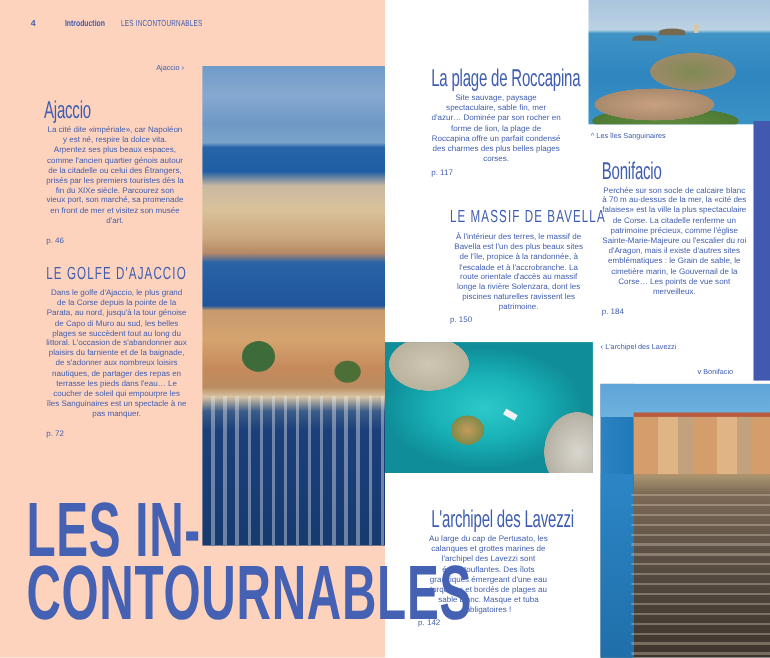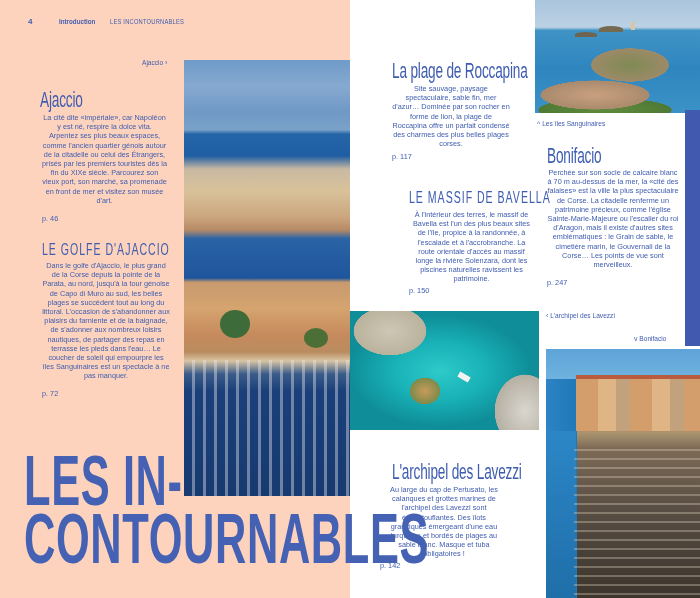--- a/index.html
+++ b/index.html
@@ -143,20 +143,20 @@
 <div class="title title-lc" style="left:392px; top:58px;">La plage de Roccapina</div>
 <div class="body" style="left:392px; top:84px; width:118px;">Site sauvage, paysage spectaculaire, sable fin, mer d'azur… Dominée par son rocher en forme de lion, la plage de Roccapina offre un parfait condensé des charmes des plus belles plages corses.</div>
 <div class="pref" style="left:392px; top:152px;">p. 117</div>
 
 <div class="title title-uc" style="left:409px; top:189px;">LE MASSIF DE BAVELLA</div>
 <div class="body" style="left:409px; top:210px; width:125px;">À l'intérieur des terres, le massif de Bavella est l'un des plus beaux sites de l'île, propice à la randonnée, à l'escalade et à l'accrobranche. La route orientale d'accès au massif longe la rivière Solenzara, dont les piscines naturelles ravissent les patrimoine.</div>
 <div class="pref" style="left:409px; top:286px;">p. 150</div>
 
 <div class="title title-lc" style="left:547px; top:143px;">Bonifacio</div>
 <div class="body" style="left:547px; top:168px; width:132px;">Perchée sur son socle de calcaire blanc à 70 m au-dessus de la mer, la «cité des falaises» est la ville la plus spectaculaire de Corse. La citadelle renferme un patrimoine précieux, comme l'église Sainte-Marie-Majeure ou l'escalier du roi d'Aragon, mais il existe d'autres sites emblématiques : le Grain de sable, le cimetière marin, le Gouvernail de la Corse… Les points de vue sont merveilleux.</div>
-<div class="pref" style="left:547px; top:278px;">p. 247</div>
+<div class="pref" style="left:547px; top:278px;">p. 184</div>
 
 <div class="title title-lc" style="left:392px; top:459px;">L'archipel des Lavezzi</div>
 <div class="body" style="left:384px; top:485px; width:120px;">Au large du cap de Pertusato, les calanques et grottes marines de l'archipel des Lavezzi sont époustouflantes. Des îlots granitiques émergeant d'une eau turquoise et bordés de plages au sable blanc. Masque et tuba obligatoires !</div>
 <div class="pref" style="left:380px; top:561px;">p. 142</div>
 
 <div class="big-title" style="top:452px;">LES IN-</div>
 <div class="big-title" style="top:510px;">CONTOURNABLES</div>
 
 </body></html>

